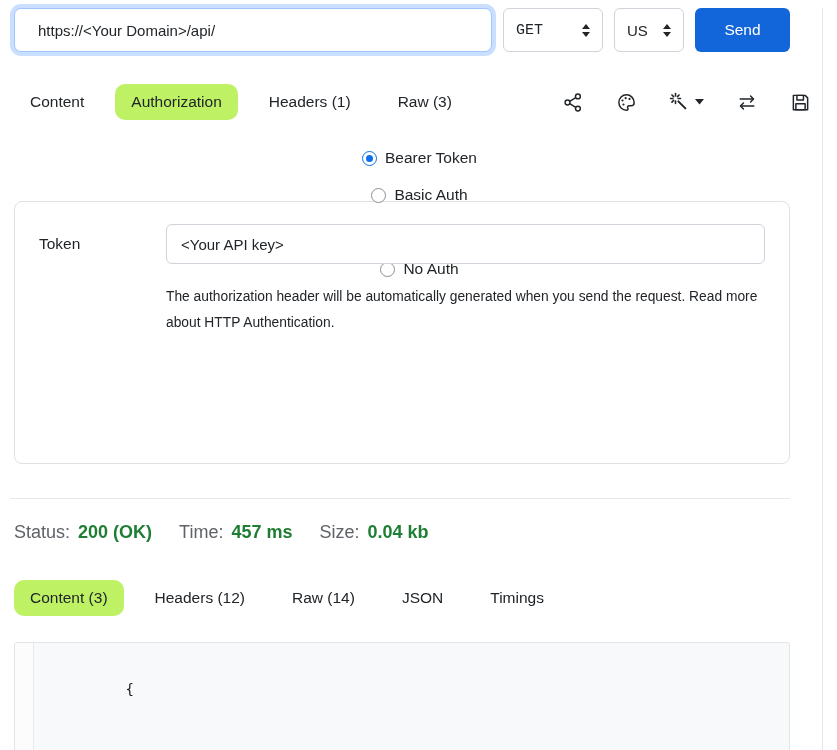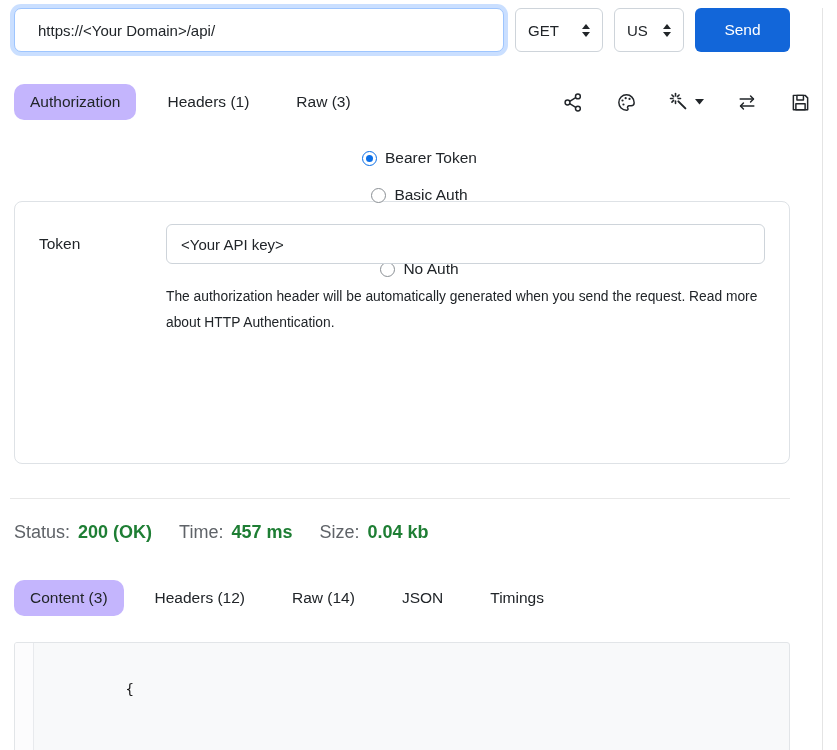--- a/index.html
+++ b/index.html
@@ -9,33 +9,33 @@
   .page-edge-line { position: absolute; left: 822px; top: 0; width: 1px; height: 750px; background: #e4e4e4; }
 
   
   .top-row { display: flex; gap: 11px; margin: 8px 47px 0 14px; height: 44px; }
   .url-input { flex: 1; height: 44px; border: 1px solid #9ec5fe; border-radius: 7px;
     box-shadow: 0 0 0 4px rgba(13,110,253,.22); padding: 0 23px; font-size: 15px;
     color: #212529; outline: none; font-family: inherit; }
   .select-box { height: 44px; border: 1px solid #ced4da; border-radius: 6px; background: #fff;
     display: flex; align-items: center; justify-content: space-between; padding: 0 12px;
     font-size: 15px; cursor: pointer; }
-  .select-method { width: 88px; }
+  .select-method { width: 100px; font-family: Liberation Mono, monospace; }
   .select-region { width: 70px; }
   .sel-arrows { display: flex; flex-direction: column; gap: 3px; }
   .tri-up { width: 0; height: 0; border-left: 4px solid transparent; border-right: 4px solid transparent; border-bottom: 5px solid #212529; }
   .tri-down { width: 0; height: 0; border-left: 4px solid transparent; border-right: 4px solid transparent; border-top: 5px solid #212529; }
   .send-btn { width: 95px; height: 44px; background: #1266d9; color: #fff; border: none;
     border-radius: 6px; font-size: 15.5px; cursor: pointer; font-family: inherit; }
 
   
   .tabs-row { display: flex; align-items: center; margin: 32px 14px 0 14px; }
   .tab { padding: 9px 16px; font-size: 15.5px; color: #212529; border-radius: 10px;
     cursor: pointer; white-space: nowrap; margin-right: 15px; }
-  .tab.active { background: #c4b5fd; }
+  .tab.active { background: #bef264; }
   .toolbar-icons { margin-left: auto; display: flex; align-items: center; gap: 32px; padding-right: 12px; }
   .icon-btn { display: flex; align-items: center; gap: 5px; cursor: pointer; }
   .icon-btn svg { display: block; }
 
   
   .auth-row { display: flex; align-items: center; gap: 19px; margin: 29px 14px 0 16px; height: 20px; flex-direction: column; }
   .radio-opt { display: flex; align-items: center; gap: 8px; font-size: 15.5px; cursor: pointer; }
   .radio { width: 15px; height: 15px; border: 1.6px solid #8a8f94; border-radius: 50%;
     display: flex; align-items: center; justify-content: center; background: #fff; flex: none; }
   .radio.checked { border-color: #0b6fe8; }
@@ -89,20 +89,21 @@
       <span>US</span>
       <span class="sel-arrows">
         <span class="tri-up"></span>
           <span class="tri-down"></span>
       </span>
     </div>
     <button class="send-btn">Send</button>
   </div>
 
   <div class="tabs-row">
+    <div class="tab">Content</div>
     <div class="tab active">Authorization</div>
     <div class="tab">Headers (1)</div>
     <div class="tab">Raw (3)</div>
 
     <div class="toolbar-icons">
       <span class="icon-btn">
         <svg width="21" height="21" viewBox="0 0 20 20" fill="none" stroke="#212529" stroke-width="1.4">
           <circle cx="4.3" cy="10" r="2.3"></circle>
           <circle cx="14.2" cy="4.2" r="2.3"></circle>
           <circle cx="14.2" cy="15.8" r="2.3"></circle>

